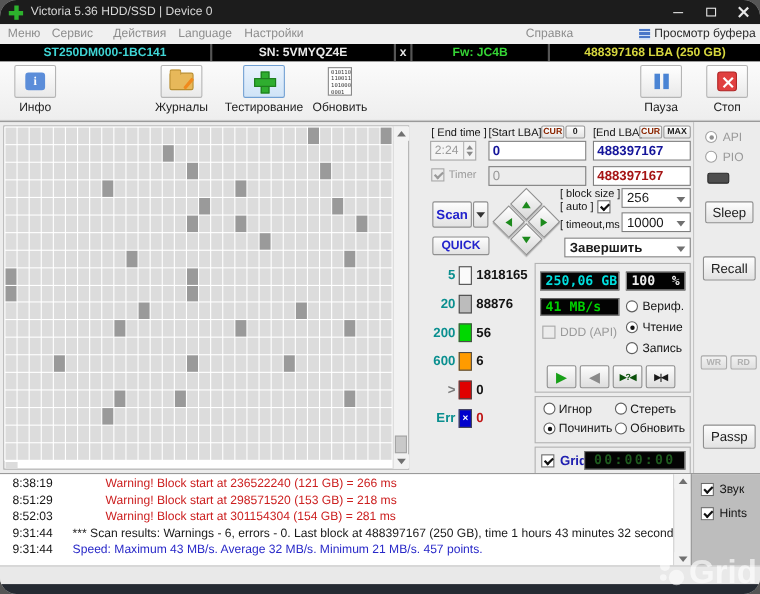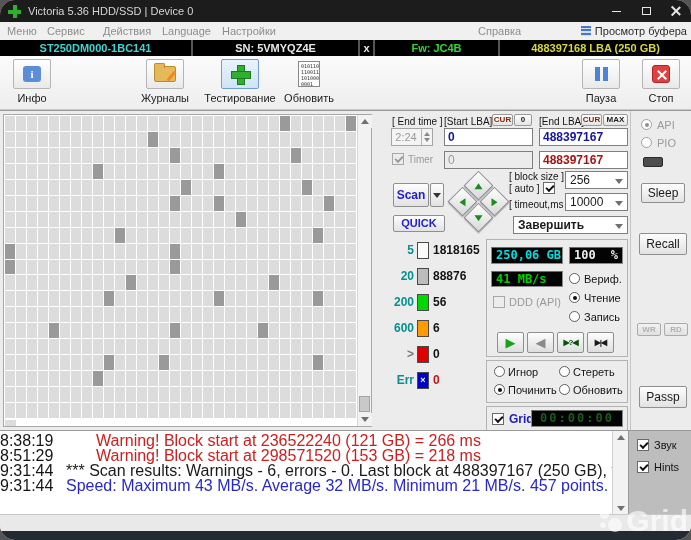--- a/index.html
+++ b/index.html
@@ -164,21 +164,21 @@
 
   
   .rightcol{position:absolute;left:630px;top:0;width:61px;height:320px;border-left:1px solid #c5c5c5;background:#ececec;}
   .indicator{position:absolute;left:12px;top:46px;width:20px;height:10px;background:#4e4e4e;border:1px solid #2a2a2a;border-radius:2px;}
   .tinybtn{position:absolute;width:24px;height:13px;font-size:8px;font-weight:bold;color:#b0b0b0;
            background:linear-gradient(#f2f2f2,#e0e0e0);border:1px solid #aaa;border-radius:2px;text-align:center;line-height:11px;}
 
   
   .log{position:absolute;left:0;top:430px;width:691px;height:84px;background:#fff;border-top:1px solid #9a9a9a;}
   .logrows{position:absolute;left:0;top:2px;width:610px;}
-  .logrow{display:flex;height:15px;line-height:15px;font-size:16px;}
+  .logrow{display:flex;height:15px;line-height:15px;font-size:11px;}
   .ltime{width:48px;text-align:right;color:#141414;flex:none;}
   .ltext{margin-left:18px;white-space:nowrap;}
   .logrow.warning .ltext{color:#cc2020;margin-left:48px;}
   .logrow.result .ltext{color:#1a1a1a;}
   .logrow.speed .ltext{color:#2828c8;}
   .logscroll{position:absolute;left:612px;top:0;width:16px;height:84px;background:#f2f2f2;border-left:1px solid #d0d0d0;}
   .logscroll .sarrow{width:15px;}
   .sidepanel{position:absolute;left:628px;top:0;width:63px;height:84px;background:#bdbdbd;border-left:1px solid #9a9a9a;}
   .sprow{position:absolute;left:8px;display:flex;align-items:center;gap:5px;font-size:11px;color:#141414;}
   .sprow .cb{position:relative;}
@@ -1062,20 +1062,24 @@
 
   <div class="log">
     <div class="logrows" id="logrows">
         <div class="logrow warning">
           <span class="ltime">8:38:19</span>
           <span class="ltext">Warning! Block start at 236522240 (121 GB)  = 266 ms</span>
         </div>
         <div class="logrow warning">
           <span class="ltime">8:51:29</span>
           <span class="ltext">Warning! Block start at 298571520 (153 GB)  = 218 ms</span>
+        </div>
+        <div class="logrow warning">
+          <span class="ltime">8:52:03</span>
+          <span class="ltext">Warning! Block start at 301154304 (154 GB)  = 281 ms</span>
         </div>
         <div class="logrow result">
           <span class="ltime">9:31:44</span>
           <span class="ltext">*** Scan results: Warnings - 6, errors - 0. Last block at 488397167 (250 GB), time 1 hours 43 minutes 32 seconds</span>
         </div>
         <div class="logrow speed">
           <span class="ltime">9:31:44</span>
           <span class="ltext">Speed: Maximum 43 MB/s. Average 32 MB/s. Minimum 21 MB/s. 457 points.</span>
         </div>
       </div>

